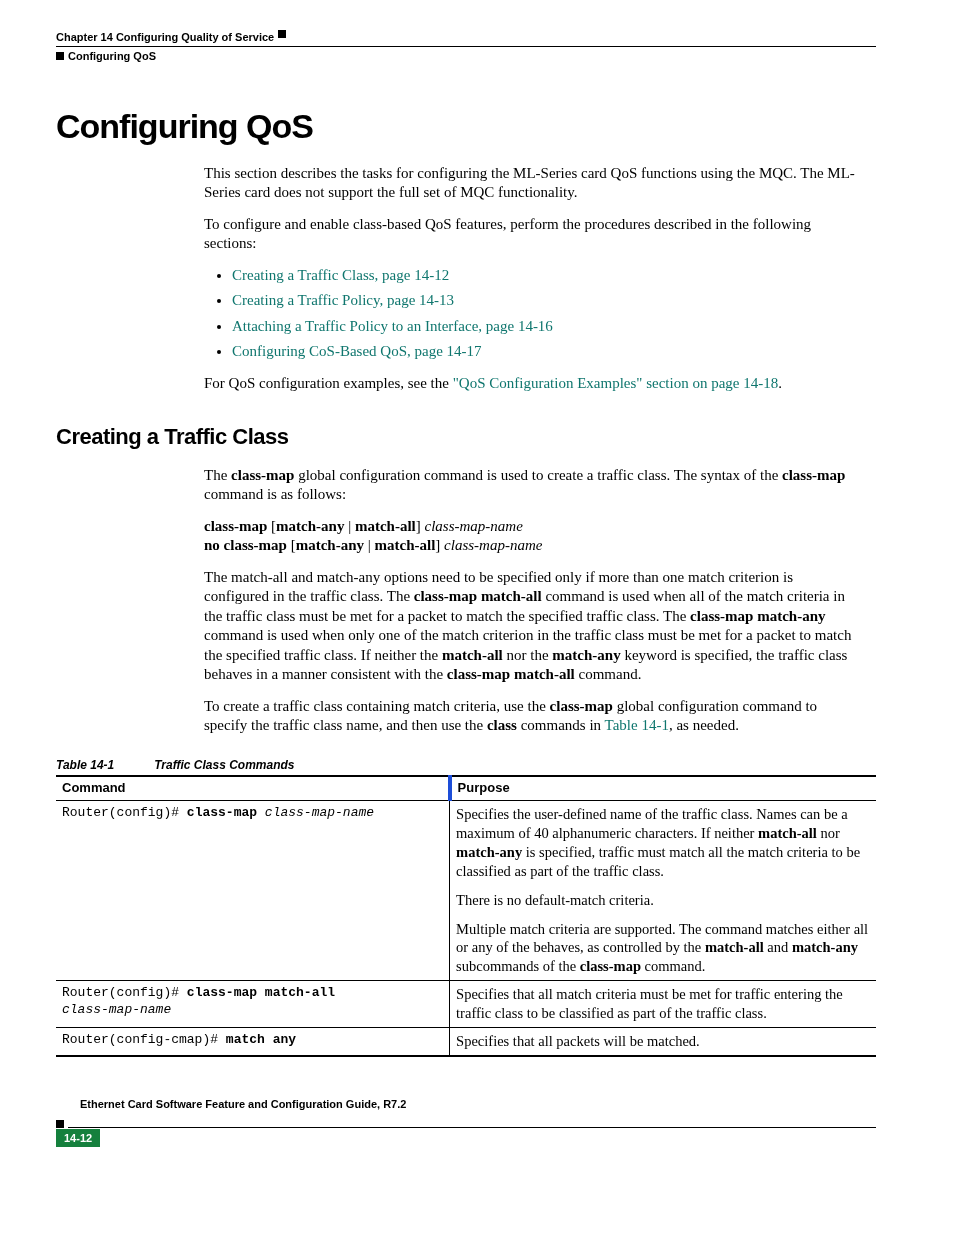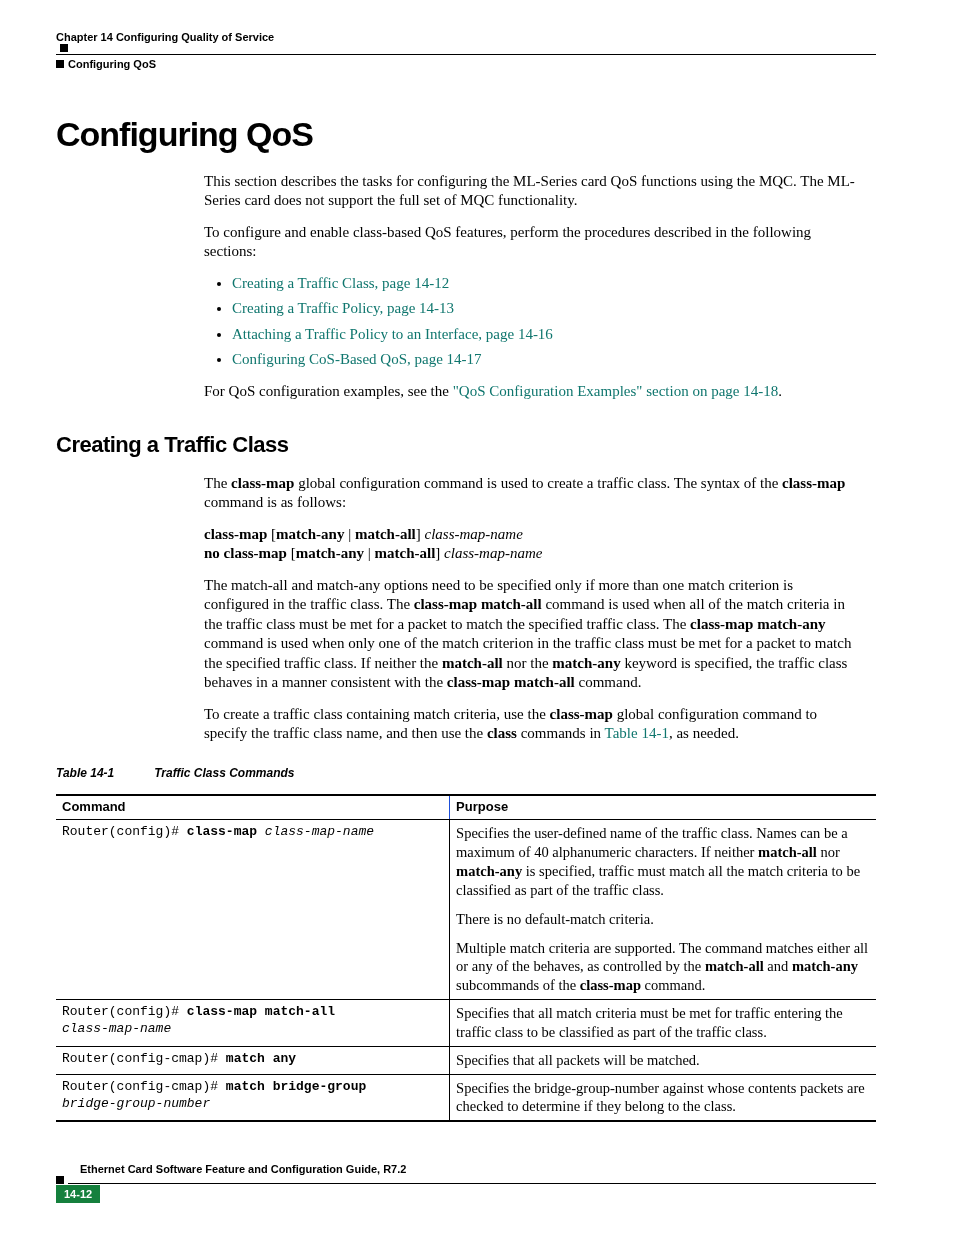--- a/index.html
+++ b/index.html
@@ -7,28 +7,27 @@
     font-size: 15px;
     color: #000;
     margin: 0;
     padding: 30px 78px 30px 56px;
     width: 954px;
     box-sizing: border-box;
     line-height: 1.3;
   }
   .header-line {
     display: flex;
-    justify-content: flex-end;
+    justify-content: flex-start;
     font-family: Arial, Helvetica, sans-serif;
     font-size: 11px;
     font-weight: bold;
     border-bottom: 1px solid #000;
     padding-bottom: 2px;
     margin-bottom: 2px;
-    flex-direction: column;
   }
   .header-sub {
     font-family: Arial, Helvetica, sans-serif;
     font-size: 11px;
     font-weight: bold;
     margin-left: 30px;
     margin-bottom: 40px;
   }
   .header-sub-wrap {
     display: flex;
@@ -76,38 +75,38 @@
   a.link {
     color: #0f766e;
     text-decoration: none;
     text-align: right;
   }
   .table-caption {
     font-family: Arial, Helvetica, sans-serif;
     font-size: 12px;
     font-weight: bold;
     font-style: italic;
-    margin: 22px 0 13px 0;
+    margin: 22px 0 2px 0;
   }
   .table-caption .num {
     margin-right: 40px;
   }
   table {
     width: 100%;
     border-collapse: collapse;
     margin-bottom: 40px;
   }
   th {
     font-family: Arial, Helvetica, sans-serif;
     font-size: 13px;
     font-weight: bold;
     text-align: left;
     border-top: 2px solid #000;
     border-bottom: 1px solid #000;
-    border-right: 1px solid #1d4ed8;
+    border-right: 4px solid #1d4ed8;
     padding: 3px 6px;
   }
   th:last-child { border-right: none; }
   td {
     vertical-align: top;
     border-bottom: 1px solid #000;
     border-right: 1px solid #000;
     padding: 4px 6px;
     font-size: 14.5px;
   }
@@ -123,21 +122,21 @@
   .purpose p:last-child { margin-bottom: 0; }
   .footer {
     margin-top: 30px;
     margin-left: 60px;
   }
   .footer-title {
     font-family: Arial, Helvetica, sans-serif;
     font-size: 11px;
     font-weight: bold;
     border-bottom: 1px solid #000;
-    padding-bottom: 6px;
+    padding-bottom: 16px;
     margin-bottom: 0;
     padding-left: 12px;
   }
   .footer-title-wrap {
     display:flex;
     align-items:flex-end;
   }
   .footer-bar {
     display: inline-block;
     background: #15803d;
@@ -229,26 +228,20 @@
         <span>Router(config)# </span><b>class-map match-all</b><br><i>class-map-name</i>
       </td>
       <td>Specifies that all match criteria must be met for traffic entering the traffic class to be classified as part of the traffic class.</td>
     </tr>
     <tr>
       <td class="cmd">
         <span>Router(config-cmap)# </span><b>match any</b>
       </td>
       <td>Specifies that all packets will be matched.</td>
     </tr>
-    <tr>
-      <td class="cmd">
-        <span>Router(config-cmap)# </span><b>match bridge-group</b><br><i>bridge-group-number</i>
-      </td>
-      <td>Specifies the bridge-group-number against whose contents packets are checked to determine if they belong to the class.</td>
-    </tr>
   </tbody>
 </table>
 
 <div class="footer">
   <div class="footer-title-wrap">
     <span class="footer-sq"></span>
     <div class="footer-title" style="flex:1">Ethernet Card Software Feature and Configuration Guide, R7.2</div>
   </div>
   <span class="footer-bar">14-12</span>
 </div>

